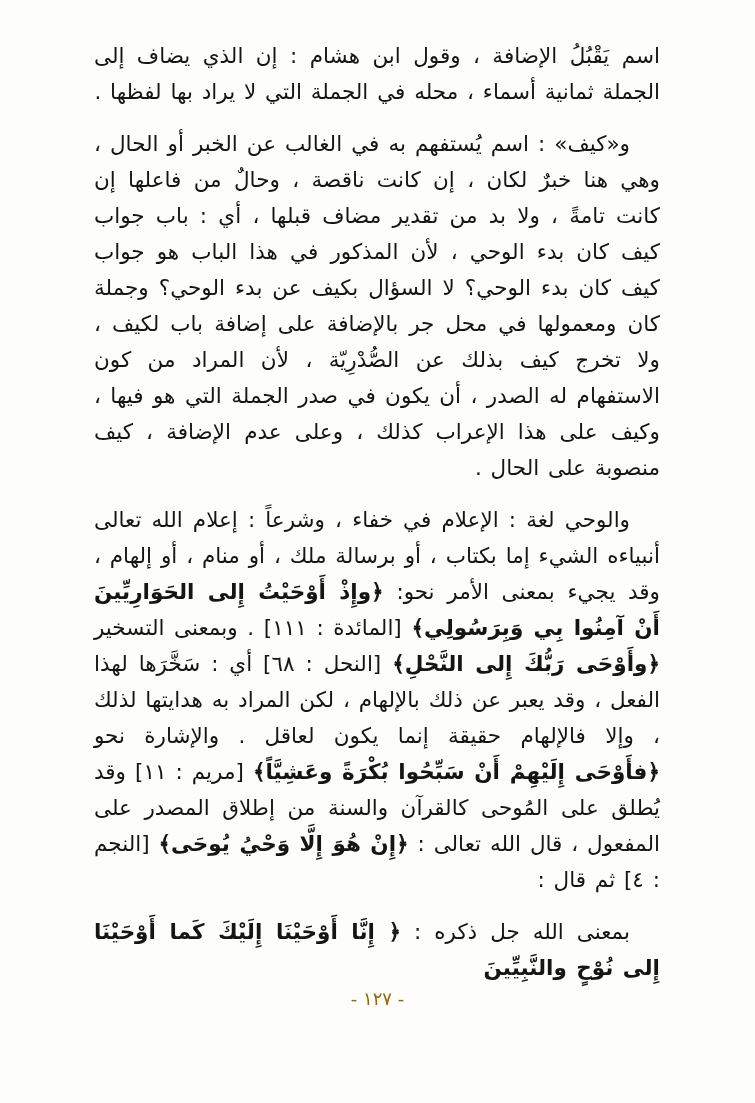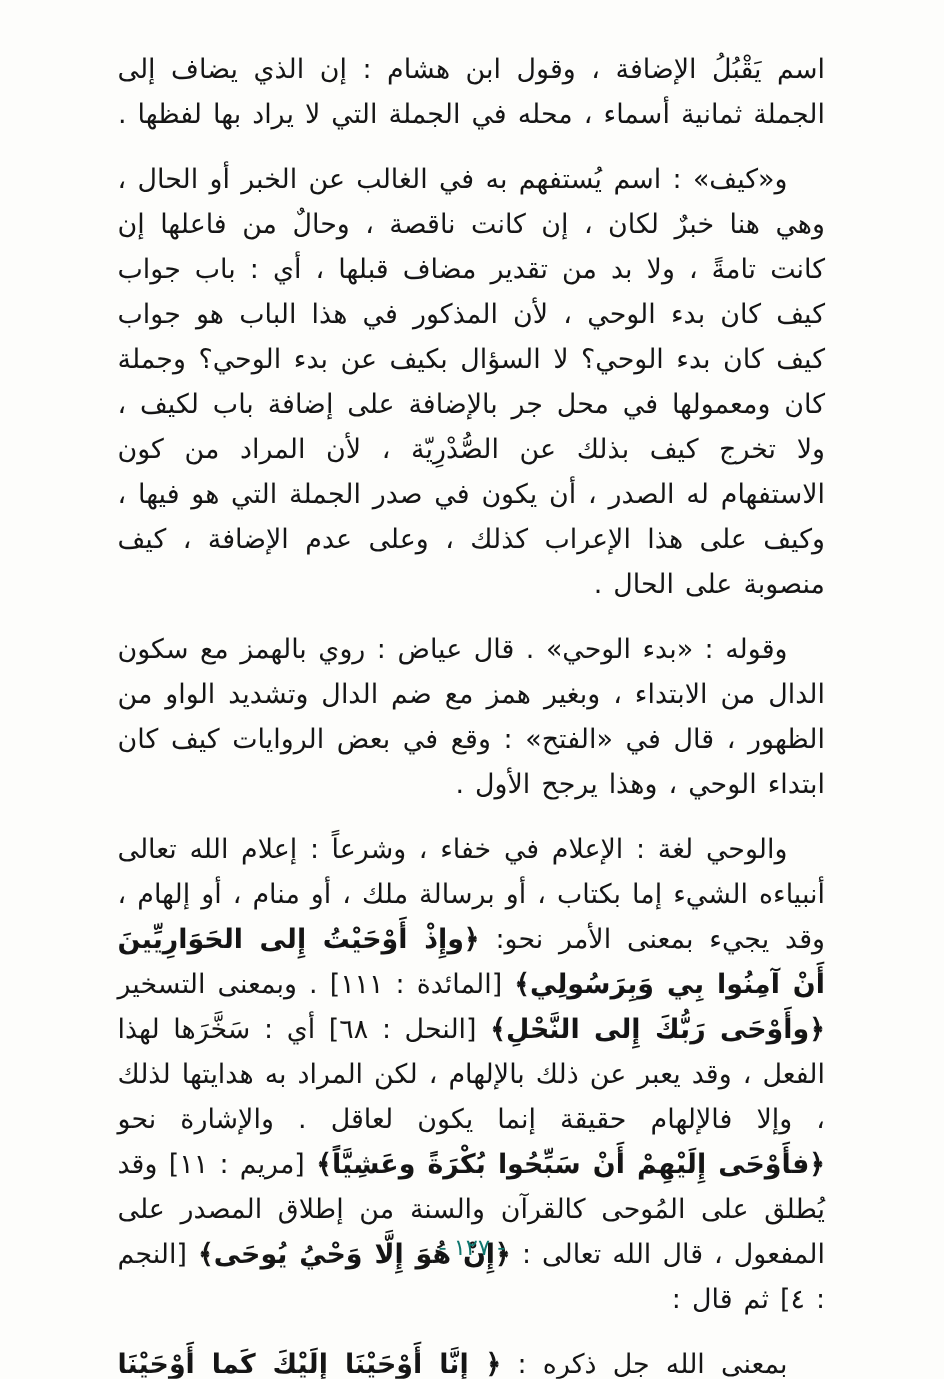--- a/index.html
+++ b/index.html
@@ -41,36 +41,35 @@
     font-weight: bold;
   }
   .page-number {
     position: absolute;
     top: 988px;
     left: 0;
     width: 100%;
     text-align: center;
     font-size: 18px;
     letter-spacing: 3px;
-    color: #0f766e;
+    color: #a16207;
     direction: rtl;
   }
 </style>
 </head>
 <body>
 
 <div class="page">
 
   <div class="text-block">
 
     <p class="para"><span>اسم يَقْبُلُ الإضافة ، وقول ابن هشام : إن الذي يضاف إلى الجملة ثمانية أسماء ، محله في الجملة التي لا يراد بها لفظها .</span></p>
 
     <p class="para indent"><span>و«كيف» : اسم يُستفهم به في الغالب عن الخبر أو الحال ، وهي هنا خبرٌ لكان ، إن كانت ناقصة ، وحالٌ من فاعلها إن كانت تامةً ، ولا بد من تقدير مضاف قبلها ، أي : باب جواب كيف كان بدء الوحي ، لأن المذكور في هذا الباب هو جواب كيف كان بدء الوحي؟ لا السؤال بكيف عن بدء الوحي؟ وجملة كان ومعمولها في محل جر بالإضافة على إضافة باب لكيف ، ولا تخرج كيف بذلك عن الصُّدْرِيّة ، لأن المراد من كون الاستفهام له الصدر ، أن يكون في صدر الجملة التي هو فيها ، وكيف على هذا الإعراب كذلك ، وعلى عدم الإضافة ، كيف منصوبة على الحال .</span></p>
 
-    <p class="para indent"><span>وقوله : «بدء الوحي» . قال عياض : روي بالهمز مع سكون الدال من الابتداء ، وبغير همز مع ضم الدال وتشديد الواو من الظهور ، قال في «الفتح» : وقع في بعض الروايات كيف كان ابتداء الوحي ، وهذا يرجح الأول .</span></p>
 
     <p class="para indent"><span>والوحي لغة : الإعلام في خفاء ، وشرعاً : إعلام الله تعالى أنبياءه الشيء إما بكتاب ، أو برسالة ملك ، أو منام ، أو إلهام ، وقد يجيء بمعنى الأمر نحو: </span><span class="quran">﴿وإِذْ أَوْحَيْتُ إِلى الحَوَارِيِّينَ أَنْ آمِنُوا بِي وَبِرَسُولِي﴾</span><span> [المائدة : ١١١] . وبمعنى التسخير </span><span class="quran">﴿وأَوْحَى رَبُّكَ إِلى النَّحْلِ﴾</span><span> [النحل : ٦٨] أي : سَخَّرَها لهذا الفعل ، وقد يعبر عن ذلك بالإلهام ، لكن المراد به هدايتها لذلك ، وإلا فالإلهام حقيقة إنما يكون لعاقل . والإشارة نحو </span><span class="quran">﴿فأَوْحَى إِلَيْهِمْ أَنْ سَبِّحُوا بُكْرَةً وعَشِيَّاً﴾</span><span> [مريم : ١١] وقد يُطلق على المُوحى كالقرآن والسنة من إطلاق المصدر على المفعول ، قال الله تعالى : </span><span class="quran">﴿إِنْ هُوَ إِلَّا وَحْيُ يُوحَى﴾</span><span> [النجم : ٤] ثم قال :</span></p>
 
     <p class="para indent"><span>بمعنى الله جل ذكره : </span><span class="quran">﴿ إِنَّا أَوْحَيْنَا إِلَيْكَ كَما أَوْحَيْنَا إِلى نُوْحٍ والنَّبِيِّينَ</span></p>
 
   </div>
 
   <div class="page-number">- ١٢٧ -</div>
 
 </div>

